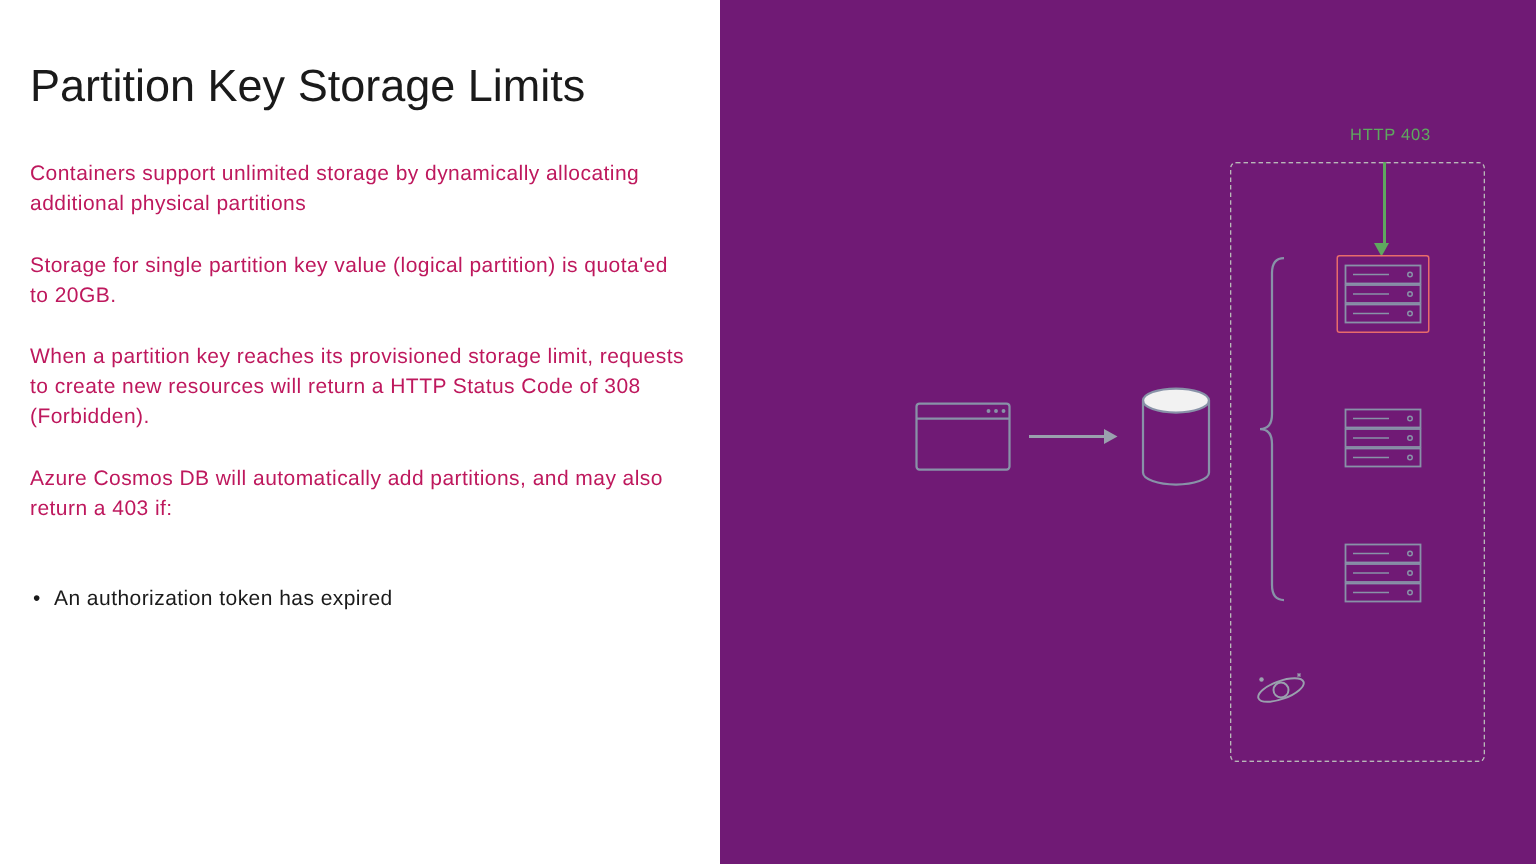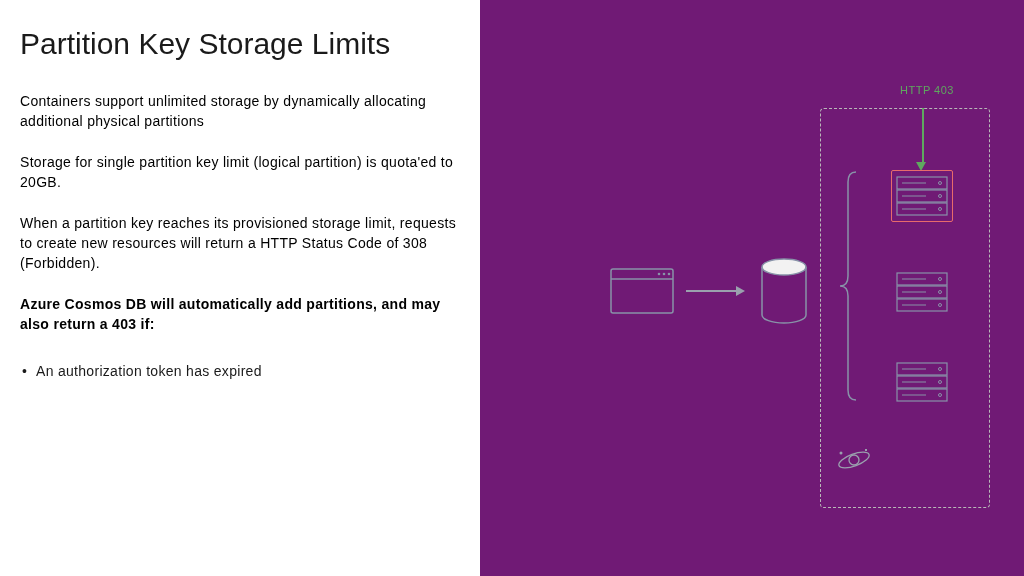--- a/index.html
+++ b/index.html
@@ -1,22 +1,22 @@
 <!DOCTYPE html>
 <html><head>
 <meta charset="utf-8">
 <style>
 * { margin: 0; padding: 0; box-sizing: border-box; }
 body { width: 1024px; height: 576px; font-family: Arial, Helvetica, sans-serif; display: flex; overflow: hidden; }
-.left-panel { width: 480px; height: 100%; padding: 26px 20px 20px 20px; background: #fff; }
+.left-panel { width: 480px; height: 100%; padding: 40px 20px 20px 20px; background: #fff; }
 .right-panel { width: 544px; height: 100%; background: #701a75; position: relative; }
 .title { font-size: 30px; font-weight: 400; color: #1a1a1a; margin-bottom: 30px; line-height: 1.2; }
-.para { font-size: 14px; color: #000000; line-height: 1.4; margin-bottom: 22px; letter-spacing: 0.3px; }
+.para { font-size: 14px; color: #be185d; line-height: 1.4; margin-bottom: 22px; letter-spacing: 0.3px; }
 .bullets { list-style: none; padding-left: 2px; }
-.bullets li { font-size: 14px; color: #1a1a1a; line-height: 1.45; margin-bottom: 10px; padding-left: 14px; position: relative; letter-spacing: 0.3px; }
+.bullets li { font-size: 14px; color: #1a1a1a; line-height: 1.45; margin-bottom: 10px; padding-left: 14px; position: relative; letter-spacing: 0.3px; margin-top: 40px; }
 .bullets li::before { content: "•"; position: absolute; left: 0; top: 0; }
 
 .http-label { position: absolute; top: 84px; left: 420px; font-size: 11px; color: #5fa85f; letter-spacing: 0.5px; }
 
 .green-arrow { position: absolute; top: 108px; left: 440px; }
 .green-arrow .shaft { width: 2px; height: 54px; background: #5fa85f; margin: 0 auto; }
 .green-arrow .head { width: 0; height: 0; border-left: 5px solid transparent; border-right: 5px solid transparent; border-top: 9px solid #5fa85f; margin-left: -4px; }
 
 .dashed-container { position: absolute; top: 108px; left: 340px; width: 170px; height: 400px; border: 1px dashed #b8b8b8; border-radius: 4px; }
 
@@ -37,23 +37,23 @@
 .red-box { position: absolute; top: 170px; left: 411px; width: 62px; height: 52px; border: 1px solid #e86b6b; border-radius: 2px; }
 
 .cosmos-icon { position: absolute; top: 444px; left: 356px; }
 </style>
 </head>
 <body>
 
 <div class="left-panel">
   <h1 class="title">Partition Key Storage Limits</h1>
   <p class="para">Containers support unlimited storage by dynamically allocating additional physical partitions</p>
-  <p class="para">Storage for single partition key limit (logical partition) is quota'ed to 20GB.</p>
+  <p class="para">Storage for single partition key value (logical partition) is quota'ed to 20GB.</p>
   <p class="para">When a partition key reaches its provisioned storage limit, requests to create new resources will return a HTTP Status Code of 308 (Forbidden).</p>
-  <p class="para" style="margin-bottom:27px;font-weight:bold;">Azure Cosmos DB will automatically add partitions, and may also return a 403 if:</p>
+  <p class="para" style="margin-bottom:0;">Azure Cosmos DB will automatically add partitions, and may also return a 403 if:</p>
   <ul class="bullets">
     <li>An authorization token has expired</li>
   </ul>
 </div>
 
 <div class="right-panel">
   <div class="http-label">HTTP 403</div>
 
   <div class="green-arrow">
     <div class="shaft"></div>

